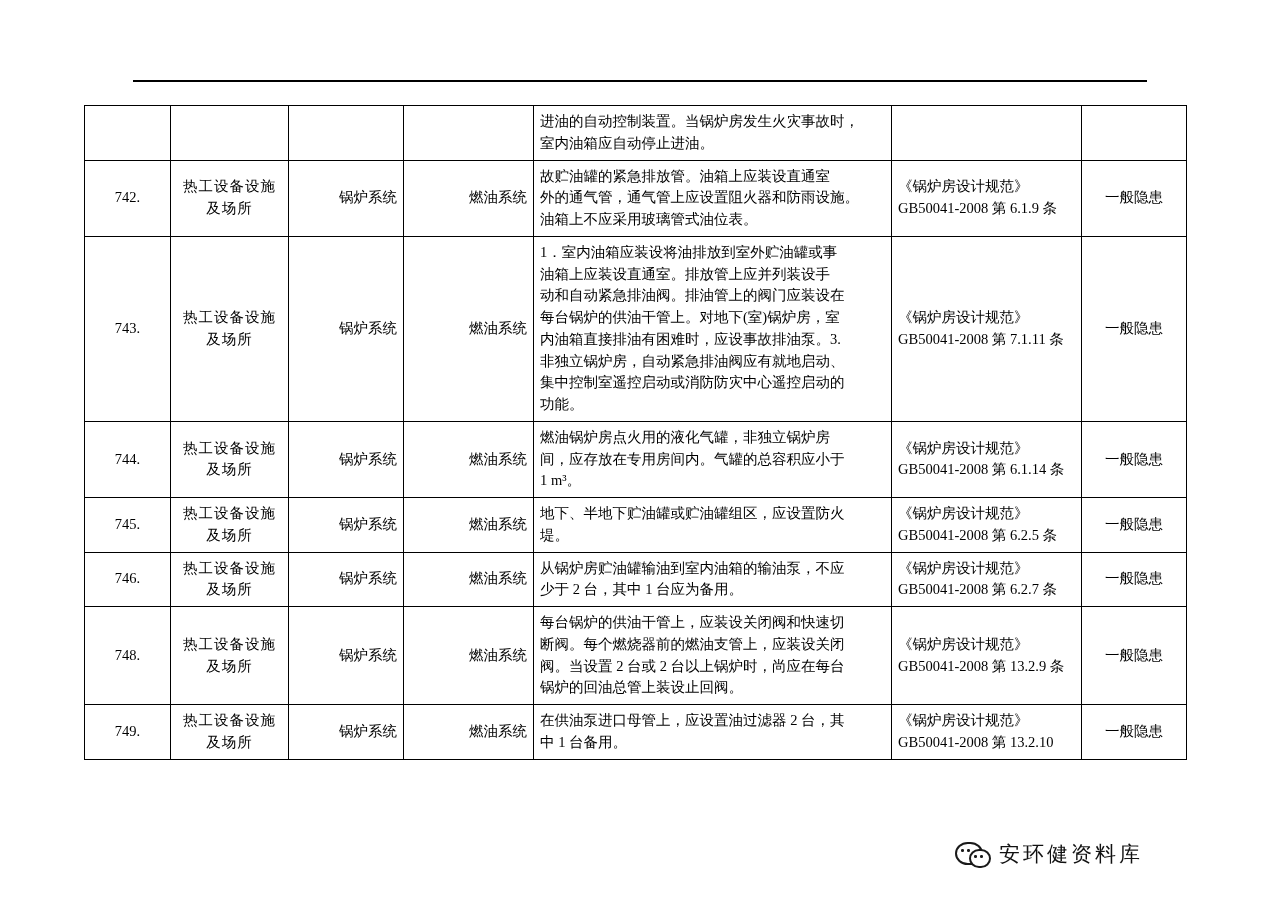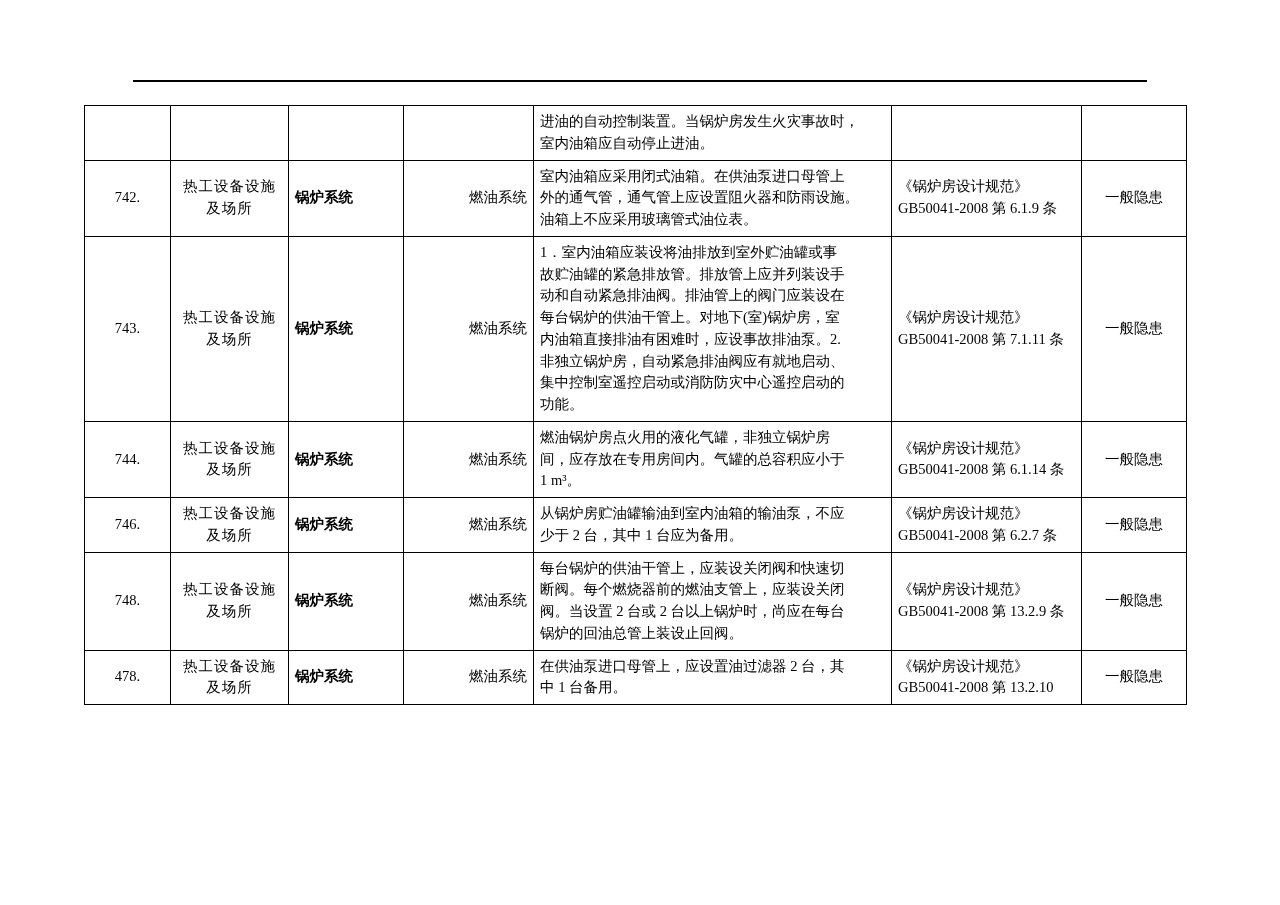--- a/index.html
+++ b/index.html
@@ -52,21 +52,21 @@
   col.c-num    { width: 86px; }
   col.c-cat    { width: 118px; }
   col.c-sys    { width: 115px; }
   col.c-sub    { width: 130px; }
   col.c-desc   { width: 358px; }
   col.c-ref    { width: 190px; }
   col.c-level  { width: 105px; }
 
   td.num    { text-align: center; margin-left: 24px; }
   td.cat    { text-align: center; letter-spacing: 1px; }
-  td.sys    { text-align: left; padding-left: 10px; font-weight: bold; }
+  td.sys    { text-align: right; padding-left: 10px; }
   td.sub    { text-align: right; padding-left: 10px; }
   td.desc   { text-align: left; }
   td.ref    { text-align: left; padding-left: 9px; }
   td.level  { text-align: center; }
 
   .desc-line { display: block; }
 
   .footer-logo {
     position: absolute;
     left: 955px;
@@ -153,45 +153,45 @@
 
         <tr>
           <td class="num">742.</td>
           <td class="cat">
             <span class="desc-line">热工设备设施</span>
             <span class="desc-line">及场所</span>
           </td>
           <td class="sys">锅炉系统</td>
           <td class="sub">燃油系统</td>
           <td class="desc">
-            <span class="desc-line">室内油箱应采用闭式油箱。在供油泵进口母管上</span>
+            <span class="desc-line">故贮油罐的紧急排放管。油箱上应装设直通室</span>
             <span class="desc-line">外的通气管，通气管上应设置阻火器和防雨设施。</span>
             <span class="desc-line">油箱上不应采用玻璃管式油位表。</span>
           </td>
           <td class="ref">
             <span class="desc-line">《锅炉房设计规范》</span>
             <span class="desc-line">GB50041-2008 第 6.1.9 条</span>
           </td>
           <td class="level">一般隐患</td>
         </tr>
 
         <tr>
           <td class="num">743.</td>
           <td class="cat">
             <span class="desc-line">热工设备设施</span>
             <span class="desc-line">及场所</span>
           </td>
           <td class="sys">锅炉系统</td>
           <td class="sub">燃油系统</td>
           <td class="desc">
             <span class="desc-line">1．室内油箱应装设将油排放到室外贮油罐或事</span>
-            <span class="desc-line">故贮油罐的紧急排放管。排放管上应并列装设手</span>
+            <span class="desc-line">油箱上应装设直通室。排放管上应并列装设手</span>
             <span class="desc-line">动和自动紧急排油阀。排油管上的阀门应装设在</span>
             <span class="desc-line">每台锅炉的供油干管上。对地下(室)锅炉房，室</span>
-            <span class="desc-line">内油箱直接排油有困难时，应设事故排油泵。2.</span>
+            <span class="desc-line">内油箱直接排油有困难时，应设事故排油泵。3.</span>
             <span class="desc-line">非独立锅炉房，自动紧急排油阀应有就地启动、</span>
             <span class="desc-line">集中控制室遥控启动或消防防灾中心遥控启动的</span>
             <span class="desc-line">功能。</span>
           </td>
           <td class="ref">
             <span class="desc-line">《锅炉房设计规范》</span>
             <span class="desc-line">GB50041-2008 第 7.1.11 条</span>
           </td>
           <td class="level">一般隐患</td>
         </tr>
@@ -209,20 +209,38 @@
             <span class="desc-line">间，应存放在专用房间内。气罐的总容积应小于</span>
             <span class="desc-line">1 m³。</span>
           </td>
           <td class="ref">
             <span class="desc-line">《锅炉房设计规范》</span>
             <span class="desc-line">GB50041-2008 第 6.1.14 条</span>
           </td>
           <td class="level">一般隐患</td>
         </tr>
 
+        <tr>
+          <td class="num">745.</td>
+          <td class="cat">
+            <span class="desc-line">热工设备设施</span>
+            <span class="desc-line">及场所</span>
+          </td>
+          <td class="sys">锅炉系统</td>
+          <td class="sub">燃油系统</td>
+          <td class="desc">
+            <span class="desc-line">地下、半地下贮油罐或贮油罐组区，应设置防火</span>
+            <span class="desc-line">堤。</span>
+          </td>
+          <td class="ref">
+            <span class="desc-line">《锅炉房设计规范》</span>
+            <span class="desc-line">GB50041-2008 第 6.2.5 条</span>
+          </td>
+          <td class="level">一般隐患</td>
+        </tr>
 
         <tr>
           <td class="num">746.</td>
           <td class="cat">
             <span class="desc-line">热工设备设施</span>
             <span class="desc-line">及场所</span>
           </td>
           <td class="sys">锅炉系统</td>
           <td class="sub">燃油系统</td>
           <td class="desc">
@@ -252,21 +270,21 @@
             <span class="desc-line">锅炉的回油总管上装设止回阀。</span>
           </td>
           <td class="ref">
             <span class="desc-line">《锅炉房设计规范》</span>
             <span class="desc-line">GB50041-2008 第 13.2.9 条</span>
           </td>
           <td class="level">一般隐患</td>
         </tr>
 
         <tr>
-          <td class="num">478.</td>
+          <td class="num">749.</td>
           <td class="cat">
             <span class="desc-line">热工设备设施</span>
             <span class="desc-line">及场所</span>
           </td>
           <td class="sys">锅炉系统</td>
           <td class="sub">燃油系统</td>
           <td class="desc">
             <span class="desc-line">在供油泵进口母管上，应设置油过滤器 2 台，其</span>
             <span class="desc-line">中 1 台备用。</span>
           </td>
@@ -274,14 +292,25 @@
             <span class="desc-line">《锅炉房设计规范》</span>
             <span class="desc-line">GB50041-2008 第 13.2.10</span>
           </td>
           <td class="level">一般隐患</td>
         </tr>
 
       </tbody>
     </table>
   </div>
 
+  <div class="footer-logo">
+    <span class="wechat-badge">
+      <span class="bubble-big"></span>
+      <span class="bubble-small"></span>
+      <span class="dot d1"></span>
+      <span class="dot d2"></span>
+      <span class="dot d3"></span>
+      <span class="dot d4"></span>
+    </span>
+    <span class="footer-text">安环健资料库</span>
+  </div>
 
 </div>
 
 </body></html>

